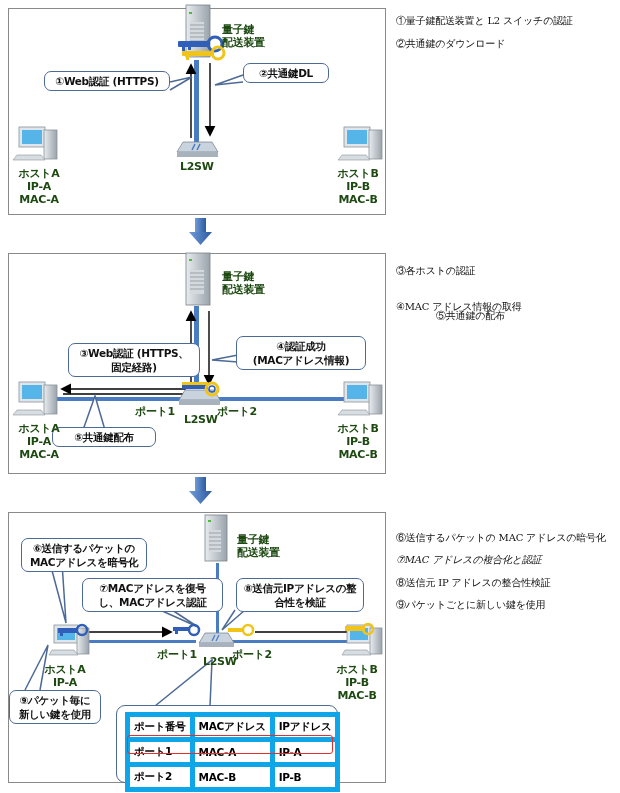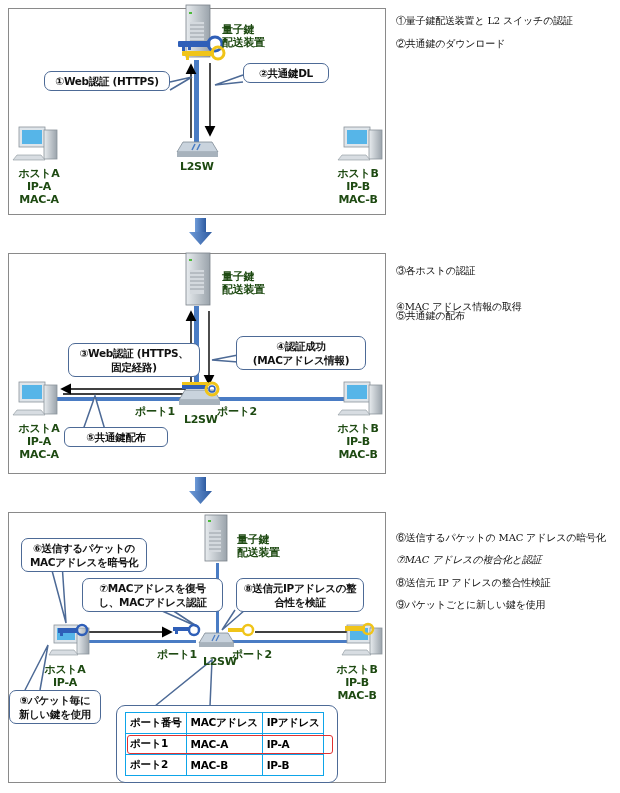--- a/index.html
+++ b/index.html
@@ -12,21 +12,21 @@
   .layer { position: absolute; left: 0; top: 0; width: 620px; height: 793px; }
   .lbl { position: absolute; color: #1e4a12; font-weight: bold; font-size: 11px; text-align: center;
          line-height: 13px; font-family: "DejaVu Sans", sans-serif; letter-spacing: -0.3px; }
   .callout { position: absolute; border: 1.5px solid #4d6a96; border-radius: 7px; background: #fff;
              font-size: 10.5px; font-weight: bold; color: #111; text-align: center; line-height: 14px;
              letter-spacing: -0.3px; box-sizing: border-box; padding: 2px 4px; }
   .note { position: absolute; left: 396px; font-family: "DejaVu Serif", serif; font-size: 10px; color: #111; letter-spacing: -0.2px; text-align: right; }
   .copyright { position: absolute; left: 395px; top: 767px; font-size: 10px; color: #222; margin-top: 43px; }
   table.ports { position: absolute; left: 125px; top: 712px; border-collapse: collapse; font-size: 10.5px; font-weight: bold;
                 letter-spacing: -0.3px; background: #fff; }
-  table.ports td { border: 1px solid #0ea5e9; padding: 2px 4px; height: 16px; }
+  table.ports td { border: 5px solid #0ea5e9; padding: 2px 4px; height: 16px; }
   .table-frame { position: absolute; left: 116px; top: 705px; width: 220px; height: 76px; border: 1.5px solid #4d6a96; border-radius: 9px; background: #fff; }
   .hl { position: absolute; left: 127px; top: 735px; width: 204px; height: 17px; border: 1.5px solid #e03030; border-radius: 3px; }
 </style>
 </head>
 <body>
 
 <div class="panel" id="p1"></div>
 <div class="panel" id="p2"></div>
 <div class="panel" id="p3"></div>
 
@@ -243,38 +243,38 @@
     <div>配送装置</div>
 </div>
 <div class="callout" style="left:68px;top:343px;width:132px;">
   <div>③Web認証 (HTTPS、</div>
     <div>固定経路)</div>
 </div>
 <div class="callout" style="left:236px;top:336px;width:130px;">
   <div>④認証成功</div>
     <div>(MACアドレス情報)</div>
 </div>
-<div class="callout" style="left:64px;top:427px;width:104px;border-radius:6px;">⑤共通鍵配布</div>
+<div class="callout" style="left:52px;top:427px;width:104px;">⑤共通鍵配布</div>
 <div class="lbl" style="left:135px;top:405px;">ポート1</div>
 <div class="lbl" style="left:184px;top:413px;">L2SW</div>
 <div class="lbl" style="left:217px;top:405px;">ポート2</div>
 <div class="lbl" style="left:14px;top:422px;width:50px;">
   <div>ホストA</div>
     <div>IP-A</div>
     <div>MAC-A</div>
 </div>
 <div class="lbl" style="left:333px;top:422px;width:50px;">
   <div>ホストB</div>
     <div>IP-B</div>
     <div>MAC-B</div>
 </div>
 
 <div class="note" style="top:264px;">③各ホストの認証</div>
 <div class="note" style="top:273px;margin-top:27px;">④MAC アドレス情報の取得</div>
-<div class="note" style="top:309px;">⑤共通鍵の配布</div>
+<div class="note" style="top:309px;margin-left:40px;">⑤共通鍵の配布</div>
 
 <div class="lbl" style="left:237px;top:533px;text-align:left;">
   <div>量子鍵</div>
     <div>配送装置</div>
 </div>
 <div class="callout" style="left:21px;top:538px;width:126px;">
   <div>⑥送信するパケットの</div>
     <div>MACアドレスを暗号化</div>
 </div>
 <div class="callout" style="left:82px;top:578px;width:141px;">

